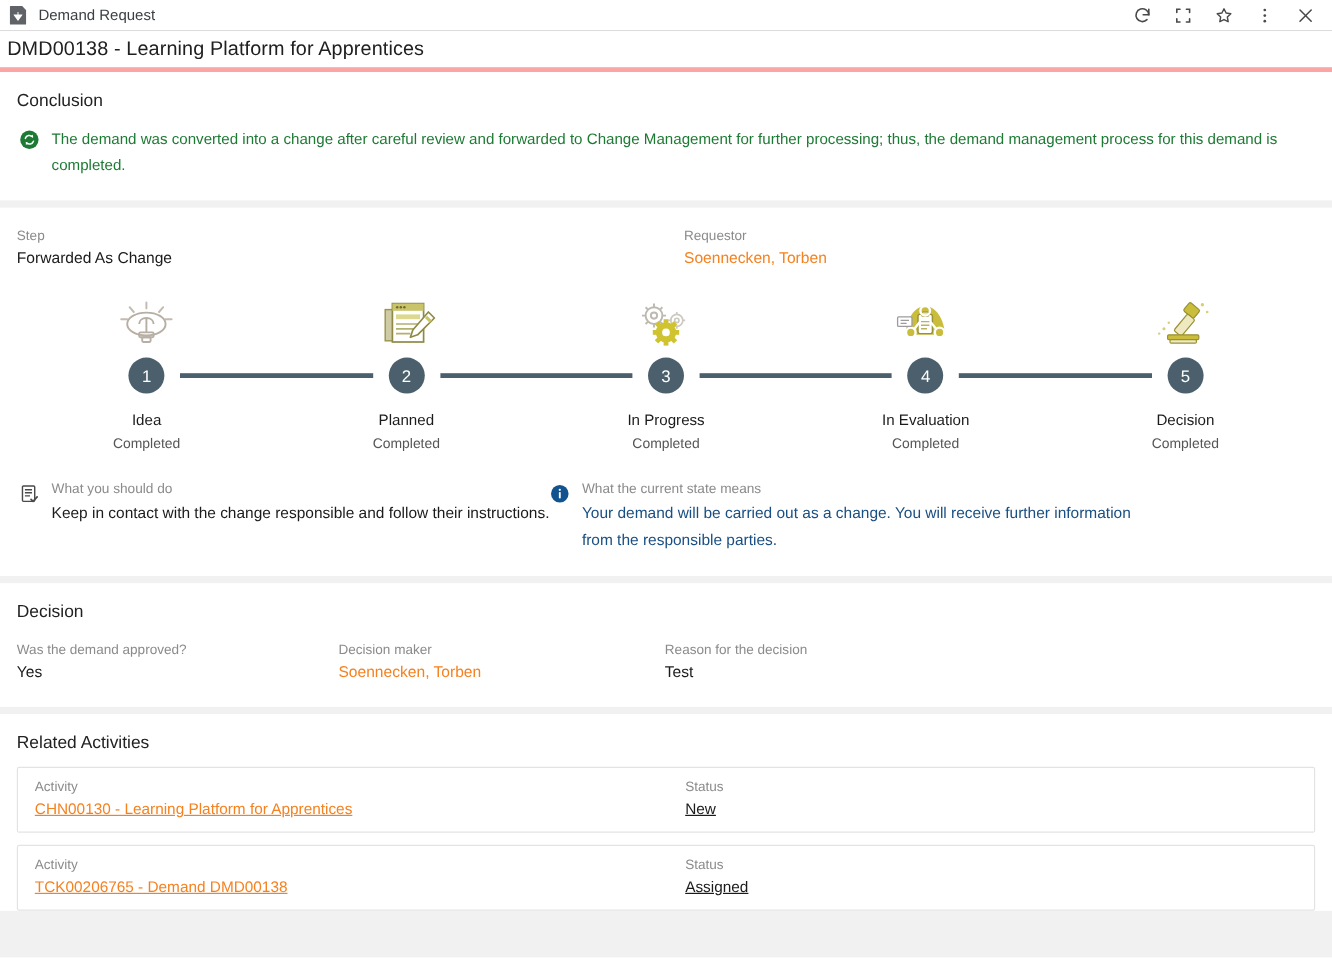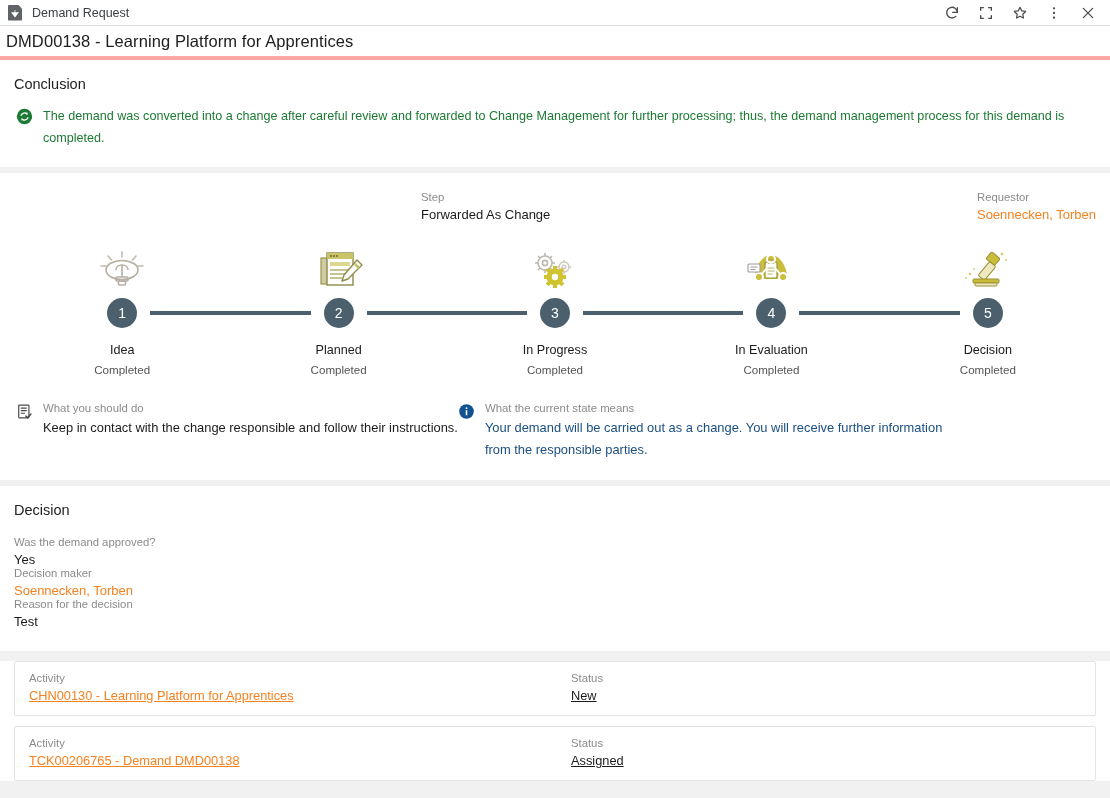--- a/index.html
+++ b/index.html
@@ -82,21 +82,20 @@
   .conclusion-text {
     font-size: 12.6px; line-height: 1.72;
     color: #1d7a34;
     max-width: 1055px;
   }
 
   
   .fields-row {
     display: flex;
     padding-top: 18px;
-    justify-content: flex-end;
   }
   .field { display: flex; flex-direction: column; gap: 4px; }
   .field-label { font-size: 11.3px; color: #8b8b8b; }
   .field-value { font-size: 13px; color: #1b1b1b; }
   .field-value.link { color: #f58220; cursor: pointer; }
 
   
   .stepper {
     display: flex;
     padding: 22px 0 4px 0;
@@ -151,21 +150,21 @@
     border: 1px solid #e3e3e3;
     border-radius: 2px;
     margin-top: 10px;
     padding: 10px 14px 12px 14px;
   }
   .activity-cell { display: flex; flex-direction: column; gap: 4px; }
   .activity-label { font-size: 11.3px; color: #8b8b8b; }
   .activity-value { font-size: 12.8px; color: #1b1b1b; text-decoration: underline; }
   .activity-value.link { color: #f58220; cursor: pointer; }
   .rel-title { padding-bottom: 2px; }
-  .rel-pad { padding-bottom: 12px; flex-direction: column; }
+  .rel-pad { padding-bottom: 12px; }
 </style>
 </head>
 <body>
 
 <div class="chrome">
   <div class="chrome-title">
     <span class="doc-icon"></span>
     <span>Demand Request</span>
   </div>
   <div class="chrome-actions">
@@ -410,20 +409,21 @@
         <span class="field-value link">Soennecken, Torben</span>
       </div>
       <div class="field">
         <span class="field-label">Reason for the decision</span>
         <span class="field-value">Test</span>
       </div>
     </div>
   </div>
 
   <div class="card" style="margin-bottom:0">
+    <div class="section-title rel-title">Related Activities</div>
 
     <div class="activity-row">
       <div class="activity-cell" style="width:542px">
         <span class="activity-label">Activity</span>
         <span class="activity-value link">CHN00130 - Learning Platform for Apprentices</span>
       </div>
       <div class="activity-cell">
         <span class="activity-label">Status</span>
         <span class="activity-value">New</span>
       </div>

